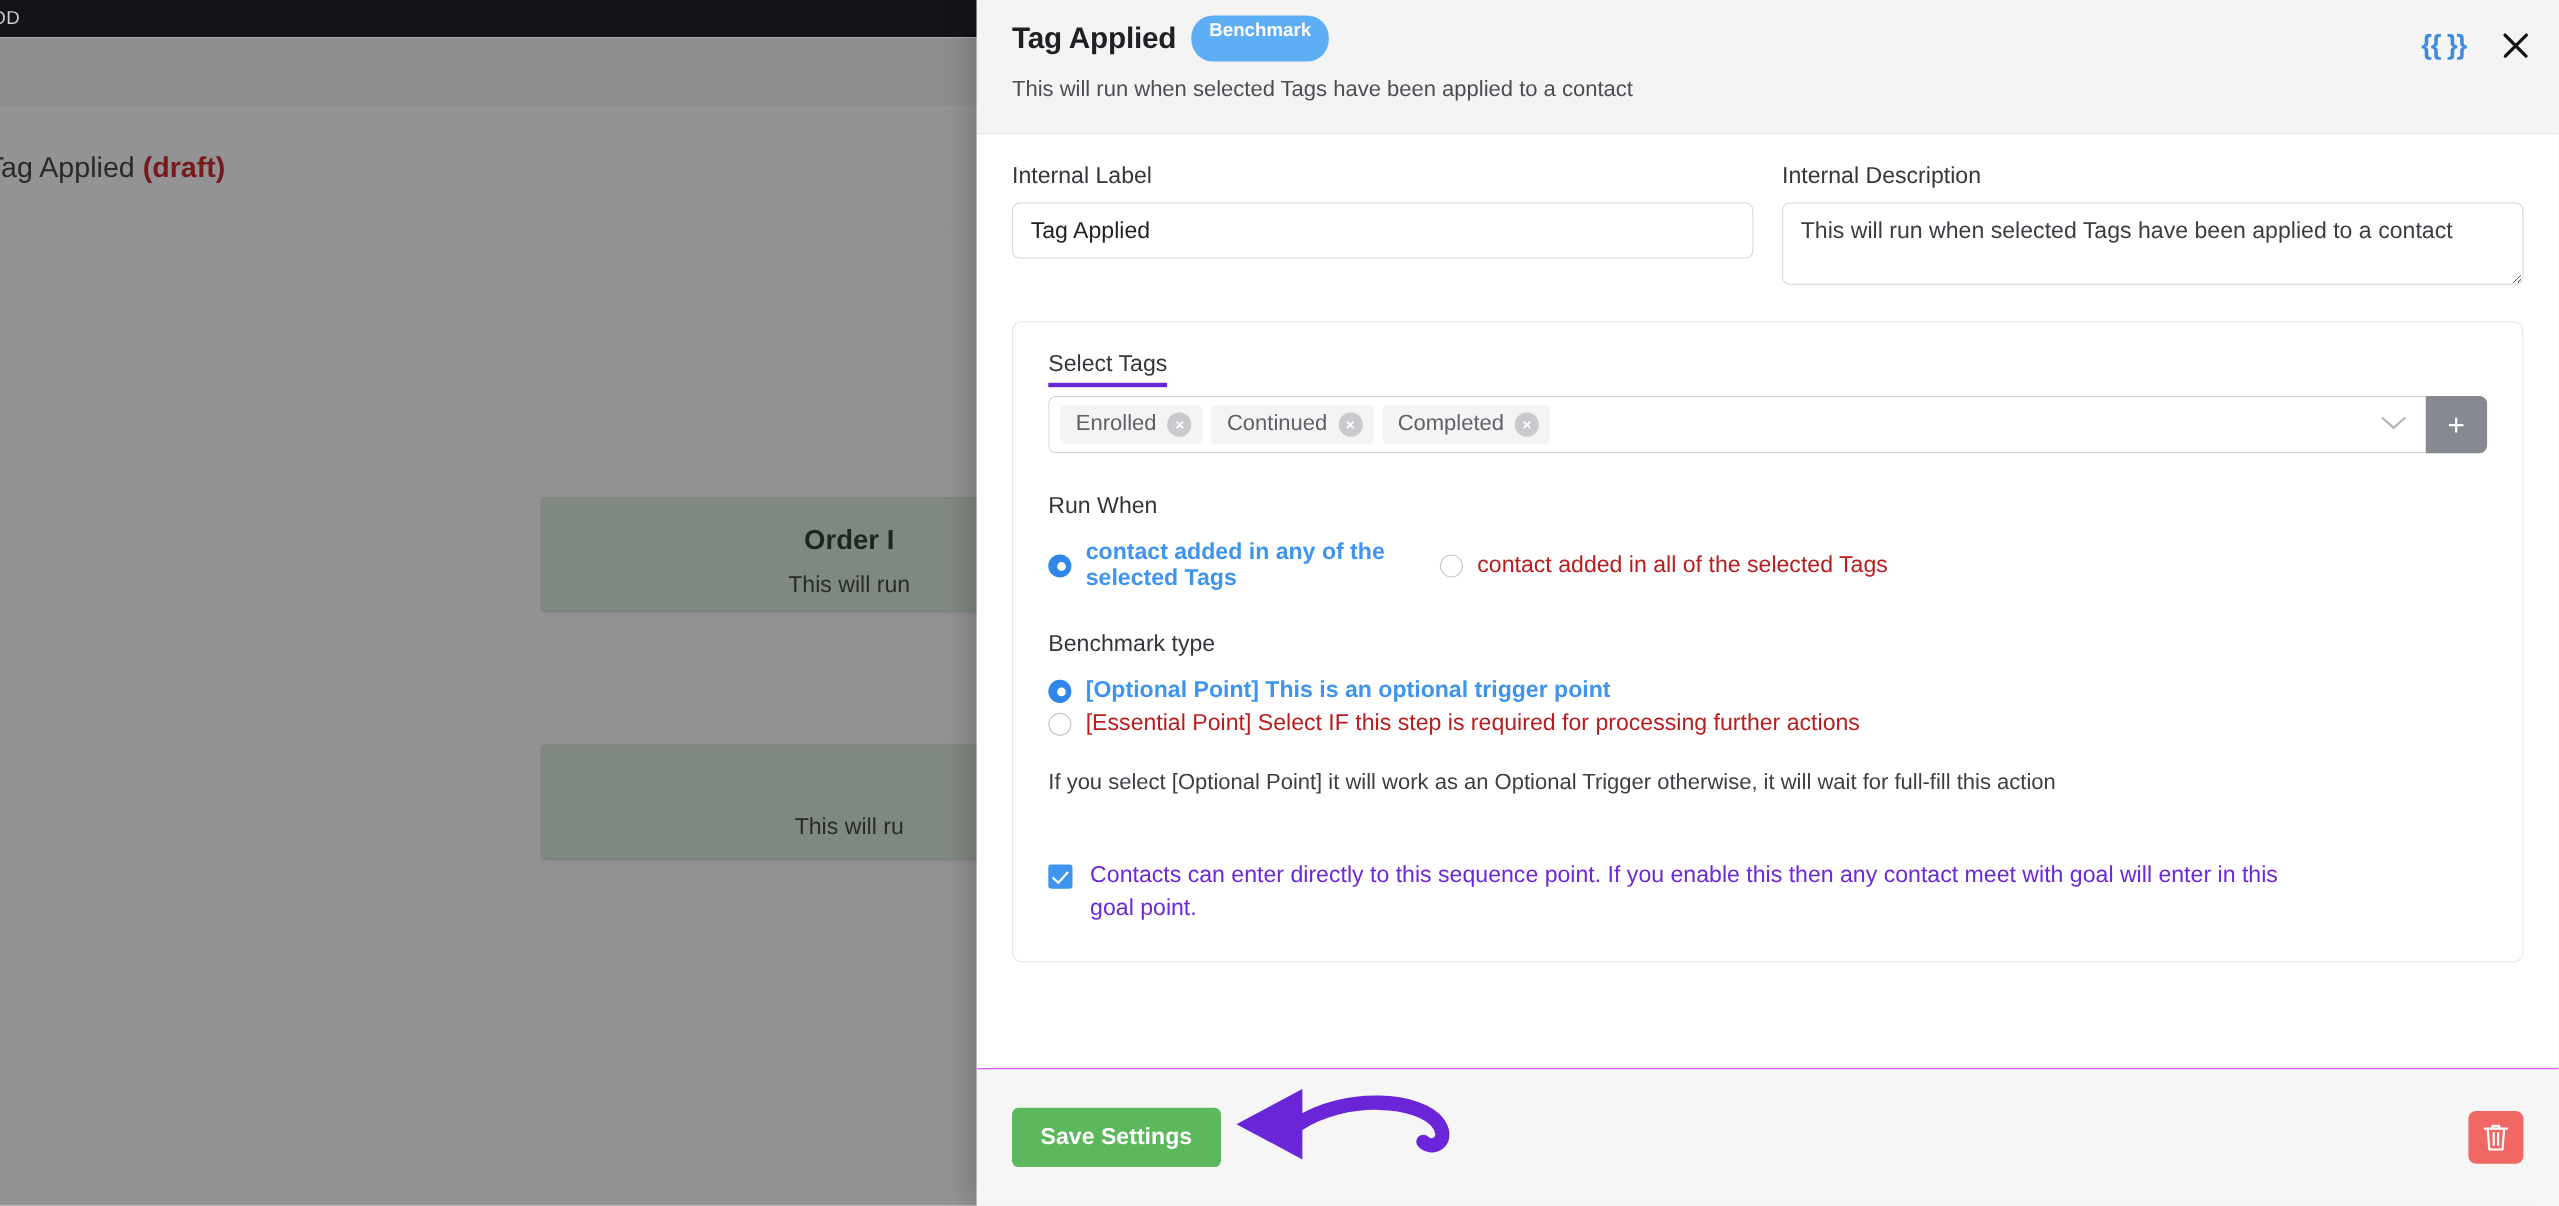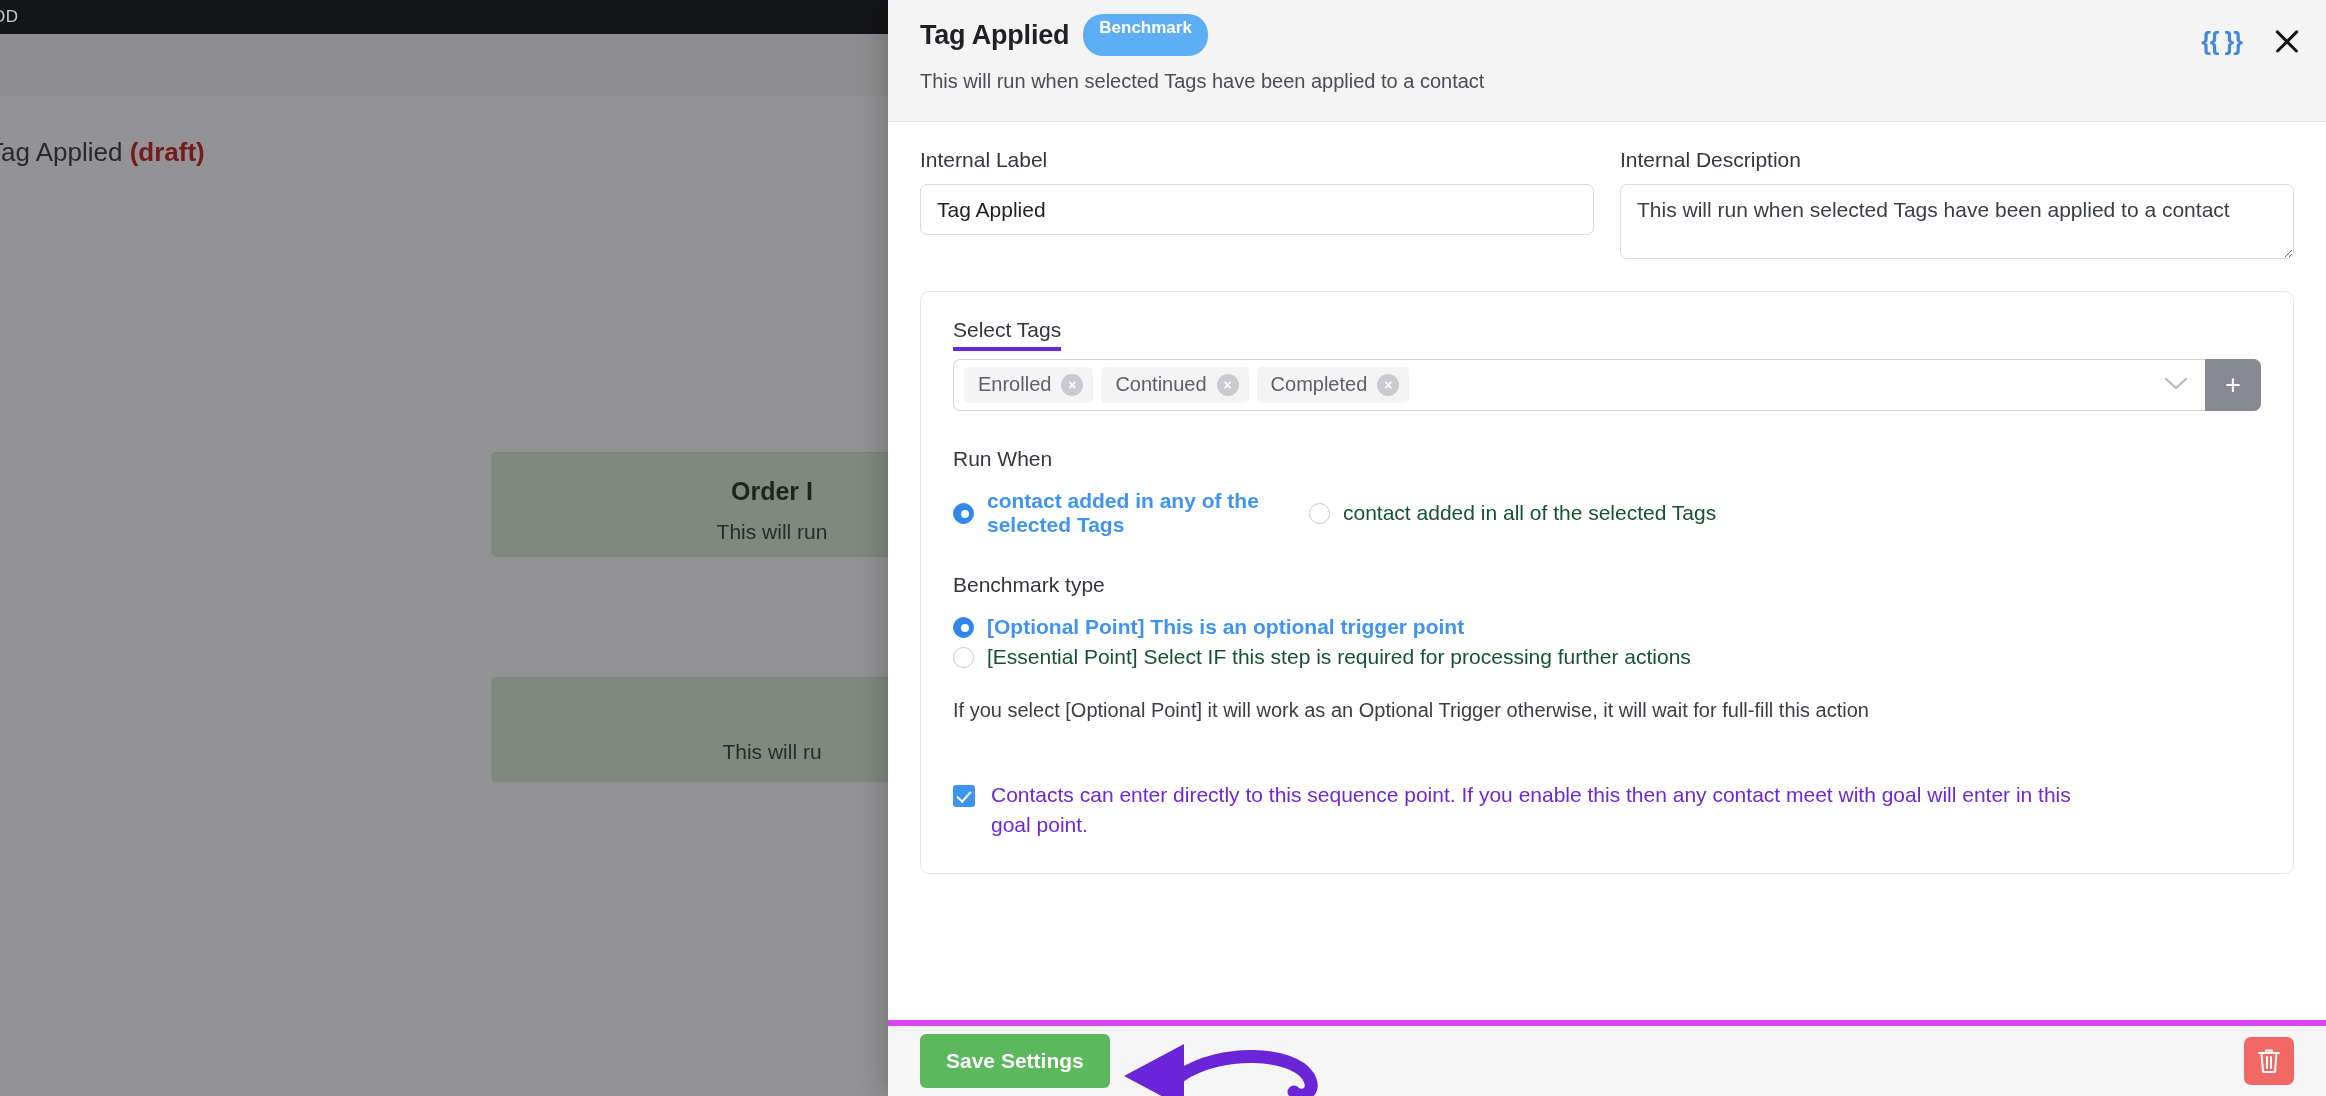--- a/index.html
+++ b/index.html
@@ -217,21 +217,21 @@
     border: 1.6px solid #c6c8cc; background: #fff;
     flex: 0 0 auto; position: relative;
   }
   .radio.checked {
     border-color: #2f87e8; background: #2f87e8;
   }
   .radio.checked::after {
     content: ""; position: absolute; left: 6.5px; top: 6.5px;
     width: 8px; height: 8px; border-radius: 50%; background: #ffffff;
   }
-  .radio-label { font-size: 21px; color: #14532d; }
+  .radio-label { font-size: 21px; color: #b91c1c; }
   .radio-label.active { color: #3f94f0; font-weight: bold; }
 
   #run-when-options { display: flex; align-items: center; }
   #run-when-options .radio-option:first-child { width: 356px; }
 
   #benchmark-type-options { display: flex; flex-direction: column; gap: 6px; }
 
   #benchmark-hint {
     font-size: 20px; color: #3b3e43;
     margin-top: 30px;
@@ -251,23 +251,23 @@
     border: solid #ffffff; border-width: 0 2.4px 2.4px 0;
     transform: rotate(42deg);
   }
   #direct-enter-label {
     font-size: 21px; color: #6d28d9; line-height: 1.45; max-width: 1120px;
   }
 
   
   #drawer-footer {
     flex: 0 0 auto;
-    height: 76px;
+    height: 125px;
     background: #f6f6f7;
-    border-top: 6px solid #d946ef;
+    border-top: 1px solid #d946ef;
     display: flex; align-items: center; justify-content: space-between;
     padding: 0 32px;
     position: relative;
   }
   #save-settings-button {
     background: #5cb85c; color: #ffffff;
     border: none; border-radius: 6px;
     font-family: "Liberation Sans", sans-serif;
     font-size: 21px; font-weight: bold;
     padding: 15px 26px;

